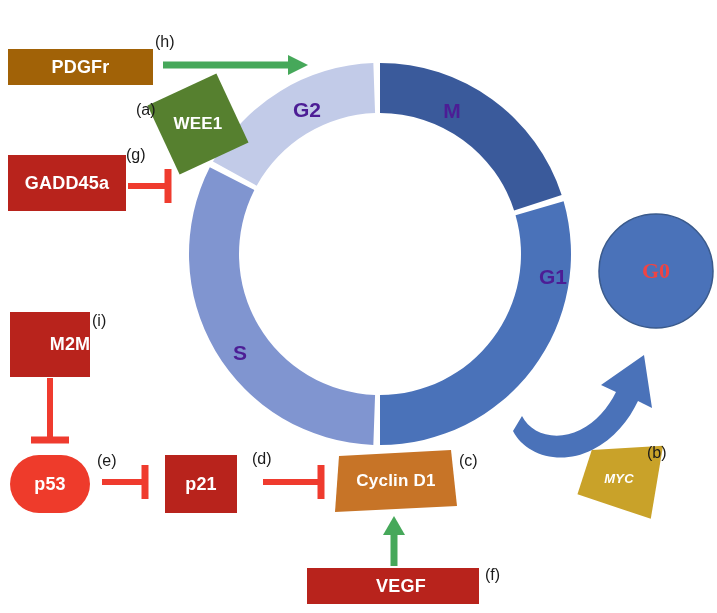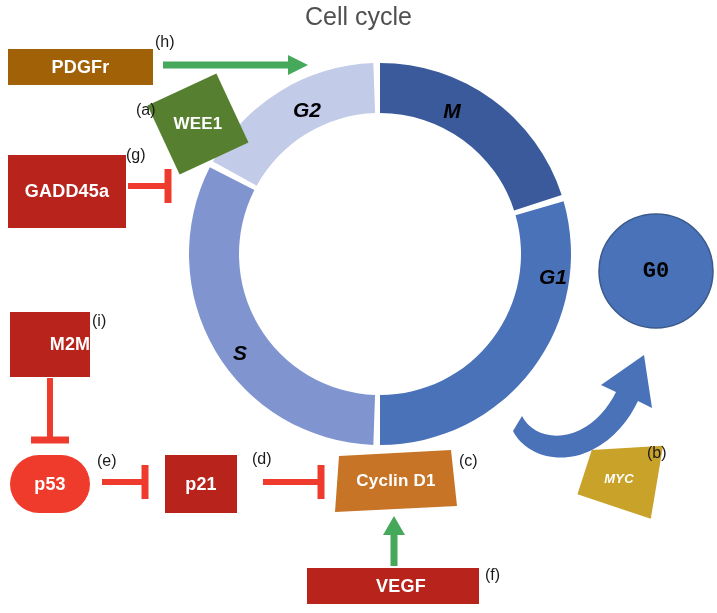--- a/index.html
+++ b/index.html
@@ -37,53 +37,51 @@
   }
   .tag {
     position: absolute;
     color: #1a1a1a;
     font-family: "Liberation Sans", sans-serif;
     font-size: 16px;
     white-space: nowrap;
   }
   .ring-label {
     position: absolute;
-    color: #000000;
+    color: #4c1d95;
     font-weight: bold;
     font-family: "Liberation Sans", sans-serif;
     white-space: nowrap;
     transform: translate(-50%, -50%);
-    font-style: italic;
   }
   #chart-title {
     position: absolute;
     left: 0;
     top: 2px;
     width: 717px;
     text-align: center;
     color: #505050;
     font-size: 25px;
     font-family: "Liberation Sans", sans-serif;
     font-weight: normal;
   }
   .g0-label {
     position: absolute;
-    color: #000000;
+    color: #ef4444;
     font-weight: bold;
     font-size: 22px;
-    font-family: Liberation Mono, monospace;
+    font-family: Liberation Serif, serif;
     transform: translate(-50%, -50%);
   }
 </style>
 </head>
 <body>
 
 <div id="root">
 
-  <div id="chart-title">Cell cycle</div>
 
   <svg id="svg-layer" viewBox="0 0 717 613" xmlns="http://www.w3.org/2000/svg">
 
     <g id="ring-group">
         <path d="M 380 63 A 191 191 0 0 1 561.6517946123743 194.97775407438505 L 514.0989687976166 210.42860379313242 A 141 141 0 0 0 380 113 Z" fill="#3a5a9b"></path>
         <path d="M 563.6009839242189 201.35326503895317 A 191 191 0 0 1 380 445 L 380 395 A 141 141 0 0 0 515.537899127303 215.13513282980313 Z" fill="#4a72b9"></path>
         <path d="M 373.3341961298224 444.8836479606473 A 191 191 0 0 1 209.81775388002168 167.28781454974666 L 254.3680800894401 189.987339536724 A 141 141 0 0 0 375.0791709649474 394.9141066096925 Z" fill="#8095d0"></path>
         <path d="M 212.9476359363754 161.40136253294963 A 191 191 0 0 1 373.3341961298222 63.11635203935273 L 375.07917096494725 113.08589339030752 A 141 141 0 0 0 256.6786212933452 185.6418435452665 Z" fill="#c2cbe8"></path>
       </g>
 
@@ -143,21 +141,21 @@
       <div class="ring-label" style="left: 452px; top: 111px; font-size: 21px;">M</div>
       <div class="ring-label" style="left: 553px; top: 277px; font-size: 21px;">G1</div>
       <div class="ring-label" style="left: 240px; top: 353px; font-size: 21px;">S</div>
       <div class="ring-label" style="left: 307px; top: 110px; font-size: 21px;">G2</div>
     </div>
 
   <div class="g0-label" style="left:656px; top:271px;">G0</div>
 
   <div id="node-layer">
       <div class="node-box" style="left: 8px; top: 49px; width: 145px; height: 36px; background: #a16207; font-size: 18px;">PDGFr</div>
-      <div class="node-box" style="left: 8px; top: 155px; width: 118px; height: 73px; background: rgb(184, 35, 28); font-size: 18px;">GADD45a</div>
+      <div class="node-box" style="left: 8px; top: 155px; width: 118px; height: 56px; background: rgb(184, 35, 28); font-size: 18px;">GADD45a</div>
       <div class="node-box" style="left: 10px; top: 312px; width: 80px; height: 65px; background: rgb(184, 35, 28); font-size: 18px; padding-left: 40px;">M2M</div>
       <div class="node-box" style="left: 10px; top: 455px; width: 80px; height: 58px; background: rgb(238, 59, 43); font-size: 18px; border-radius: 29px;">p53</div>
       <div class="node-box" style="left: 165px; top: 455px; width: 72px; height: 58px; background: rgb(184, 35, 28); font-size: 18px;">p21</div>
       <div class="node-box" style="left: 307px; top: 568px; width: 172px; height: 36px; background: rgb(184, 35, 28); font-size: 18px; padding-left: 16px;">VEGF</div>
       <div class="node-box" style="left: 160px; top: 86px; width: 76px; height: 76px; font-size: 17px; background: transparent; white-space: nowrap;">WEE1</div>
       <div class="node-box" style="left: 335px; top: 450px; width: 122px; height: 62px; font-size: 17px; background: transparent; white-space: nowrap;">Cyclin D1</div>
       <div class="node-box" style="left: 580px; top: 440px; width: 78px; height: 78px; font-size: 13px; background: transparent; white-space: nowrap; font-style: italic;">MYC</div>
     </div>
 
   <div id="tag-layer">

